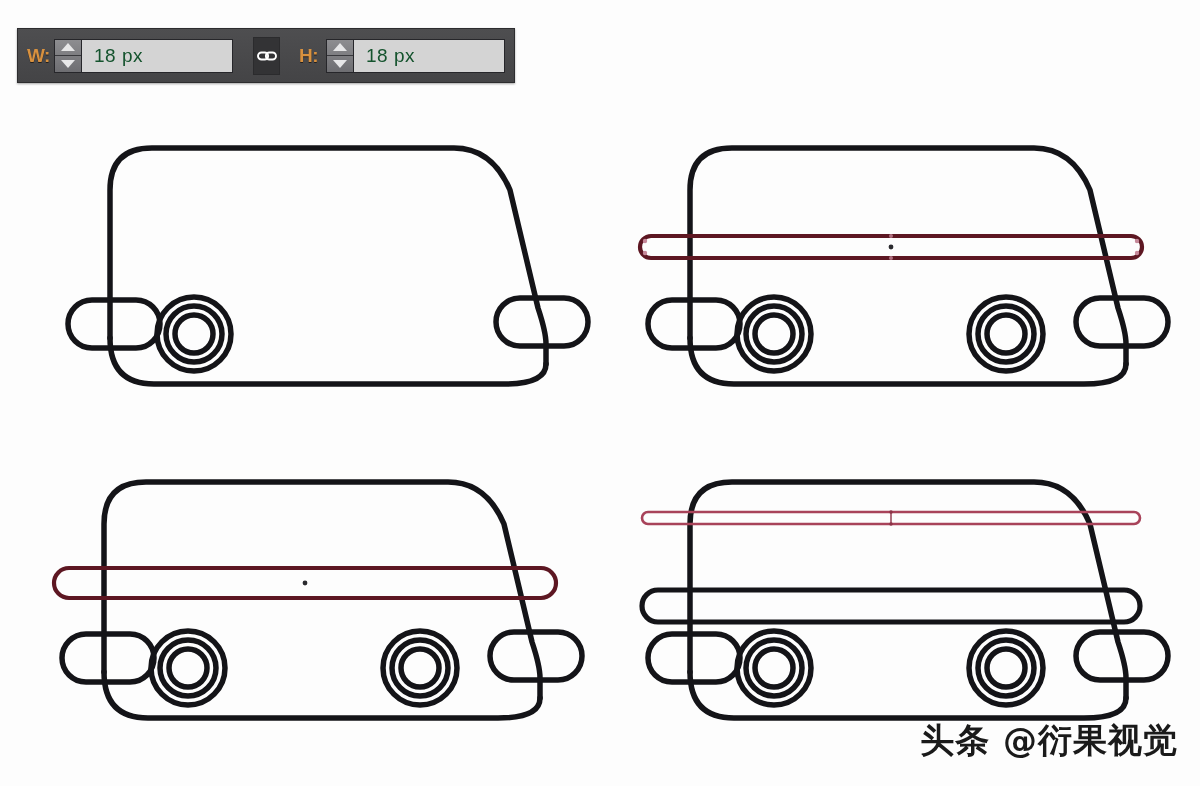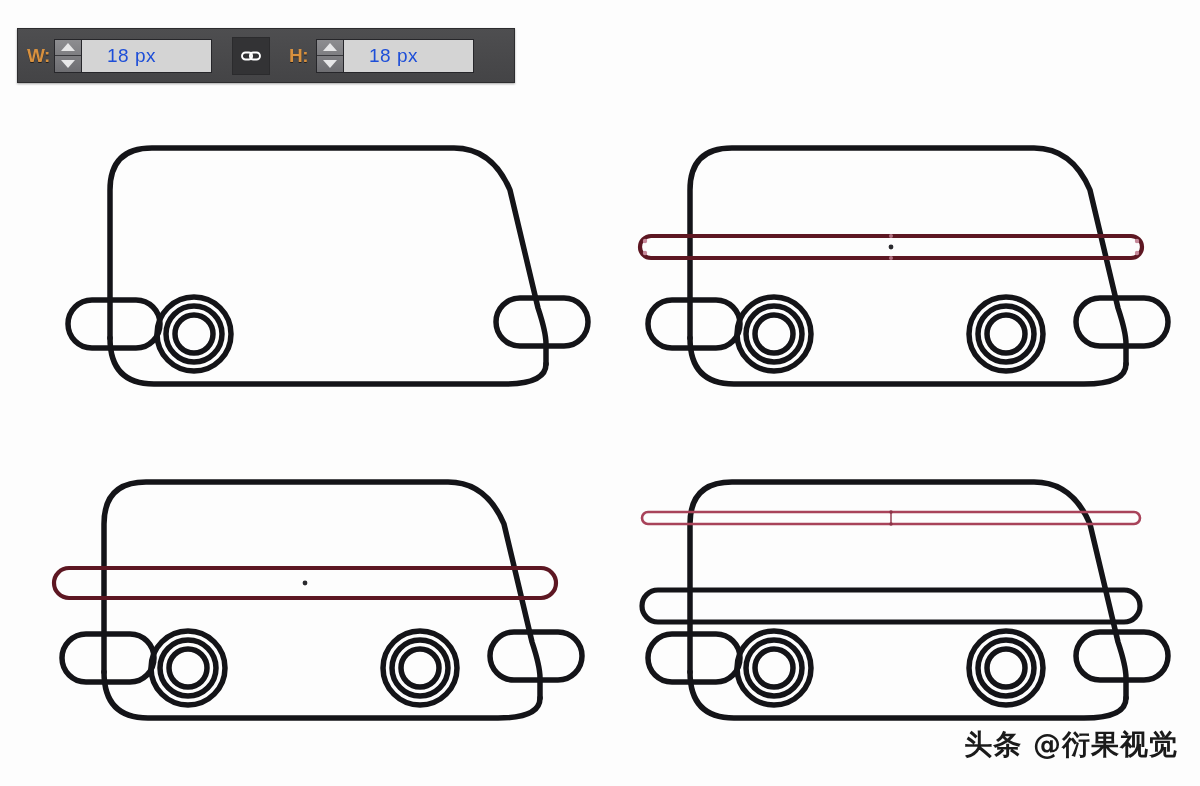--- a/index.html
+++ b/index.html
@@ -78,50 +78,50 @@
     border-right: 7px solid transparent;
     border-bottom: 8px solid #e7e7e8;
   }
   .tri-down {
     width: 0; height: 0;
     border-left: 7px solid transparent;
     border-right: 7px solid transparent;
     border-top: 8px solid #e7e7e8;
   }
   .num-input {
-    width: 131px;
+    width: 152px;
     height: 34px;
     box-sizing: border-box;
     background: #d4d4d4;
     border: 1px solid #26262a;
-    color: #1d4ed8;
+    color: #14532d;
     font-size: 19px;
     font-family: "Liberation Sans", sans-serif;
-    padding: 0 0 0 25px;
+    padding: 0 0 0 12px;
     line-height: 32px;
     letter-spacing: 0.5px;
   }
   #link-button {
     width: 38px;
     height: 38px;
     margin: 0 19px 0 20px;
     background: #333335;
     border: 1px solid #2b2b2d;
     display: flex;
     align-items: center;
     justify-content: center;
     box-sizing: border-box;
   }
 
   
   #watermark {
     position: absolute;
     right: 22px;
     bottom: 22px;
-    font-size: 28px;
+    font-size: 34px;
     color: #1a1a1a;
     font-family: "DejaVu Sans", sans-serif;
     font-weight: bold;
     letter-spacing: 1px;
     white-space: nowrap;
   }
 </style>
 </head>
 <body>
 

